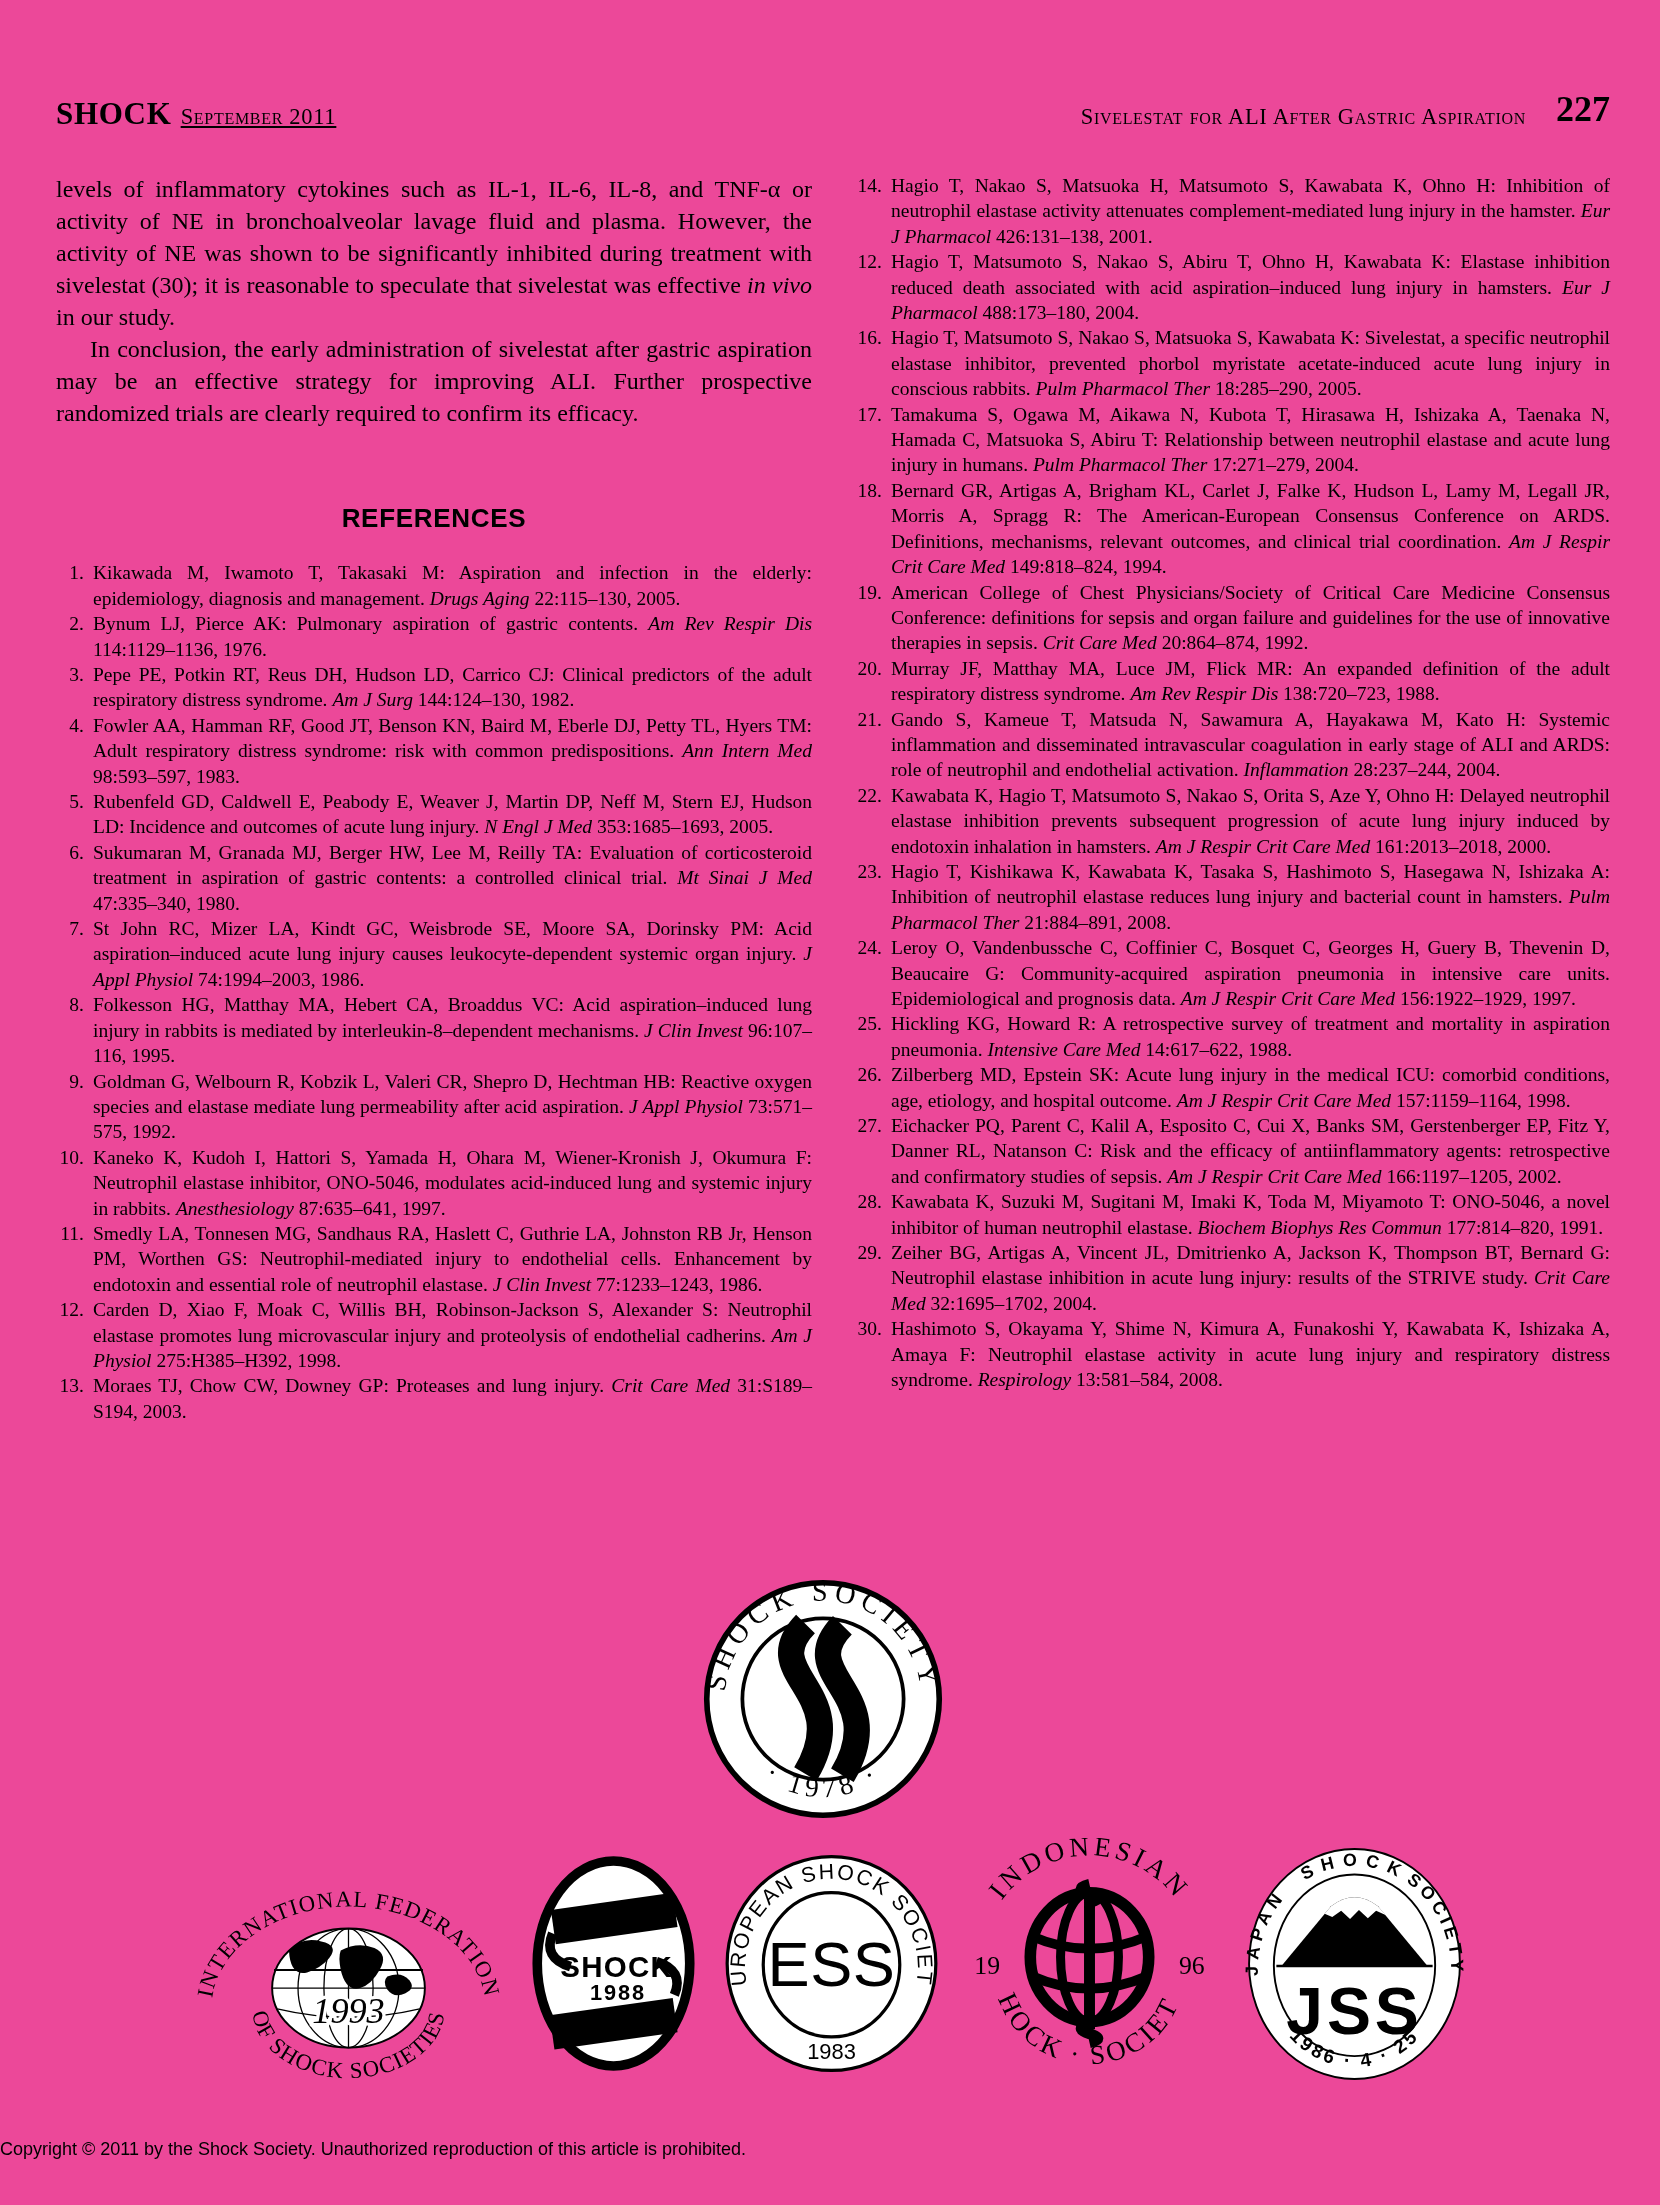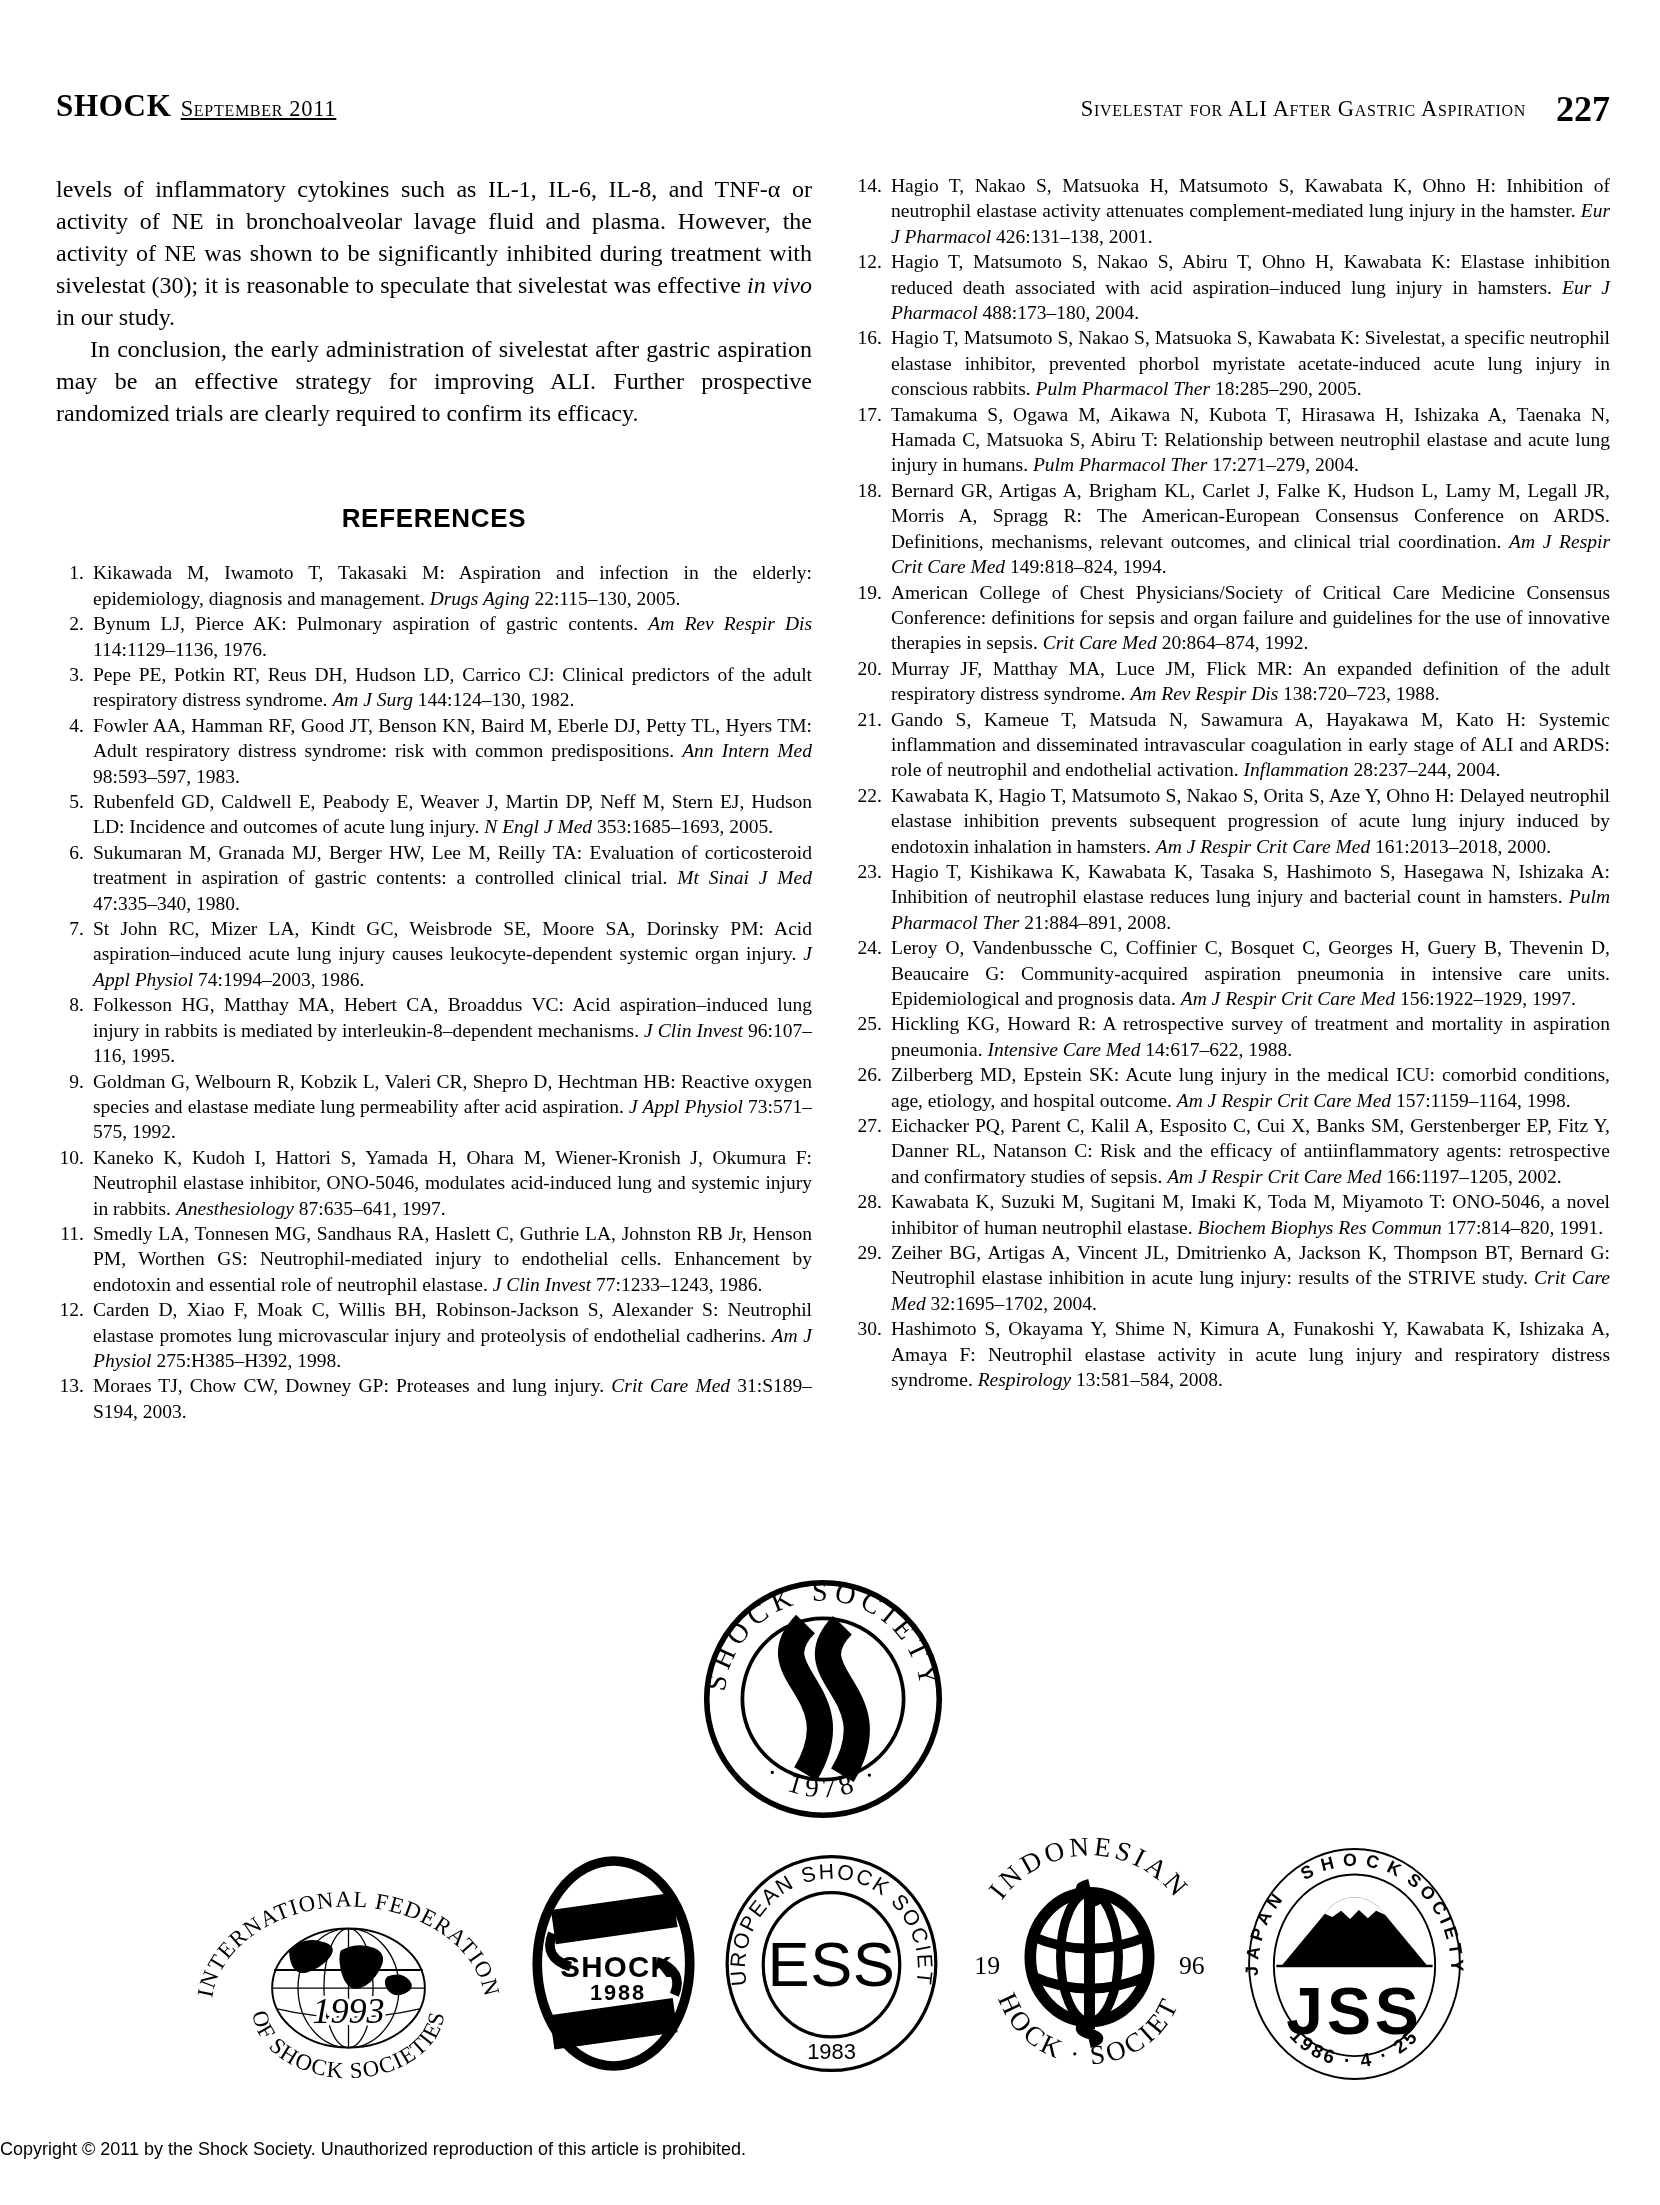--- a/index.html
+++ b/index.html
@@ -1,28 +1,28 @@
 <!DOCTYPE html>
 <html style="font-size:10.6px"><head>
 <meta charset="utf-8">
 <style>
   * { margin:0; padding:0; box-sizing:border-box; }
   html,body { background:#e8e8e8; }
   .page {
-    position:relative; width:1660px; height:2205px; background:#ffffff;
+    position:relative; width:1660px; height:2205px; background:#ec4899;
     font-family:"Liberation Serif", serif; color:#000;
     margin:0 auto; overflow:hidden;
   }
   
   .header { position:absolute; left:56px; top:88px; width:1554px;
     display:flex; justify-content:space-between; align-items:baseline; }
   .hdr-left { display:flex; align-items:baseline; gap:9.2px; }
   .journal-title { font-size:31px; font-weight:700; letter-spacing:0.7px; }
   .issue-date { font-size:22.5px; font-variant:small-caps; letter-spacing:0.7px;text-decoration:underline; }
-  .hdr-right { display:flex; align-items:center; gap:30px; }
+  .hdr-right { display:flex; align-items:flex-end; gap:30px; }
   .running-title { font-size:22.5px; font-variant:small-caps; letter-spacing:0.7px; }
   .page-number { font-size:36px; font-weight:600; }
   
   .columns { position:absolute; left:56px; top:173px; width:1554px;
     display:flex; gap:42px; }
   .col { width:756px; }
   .intro p { font-size:24px; line-height:32px; text-align:justify; }
   .intro p.indent { text-indent:34px; }
   .refs-heading { text-align:center; font-family:"Liberation Sans", sans-serif;
     font-weight:700; font-size:26px; letter-spacing:0.7px;

